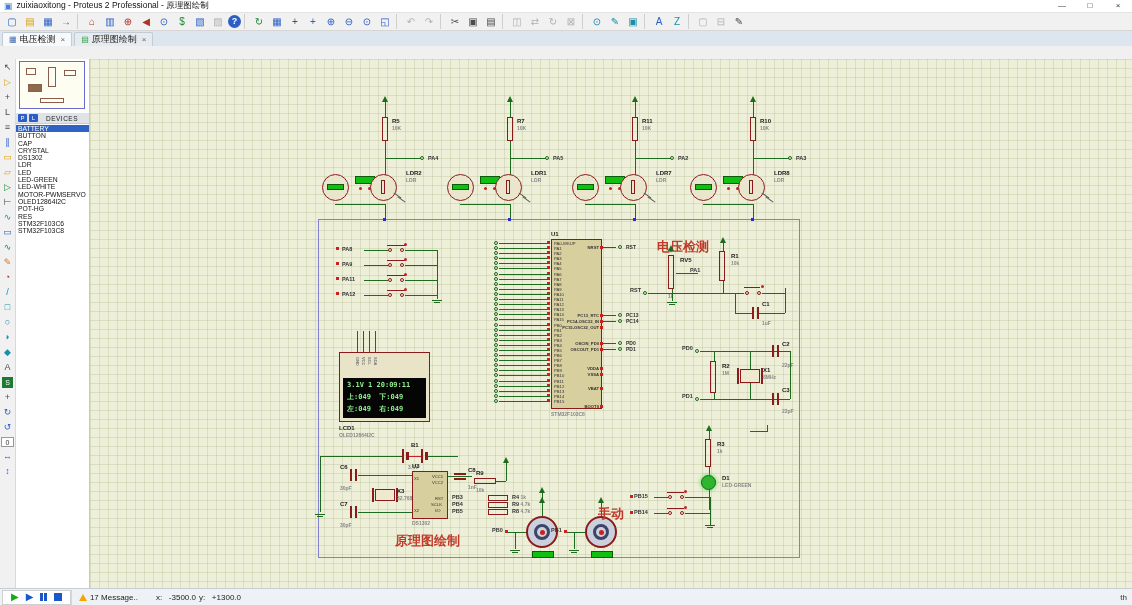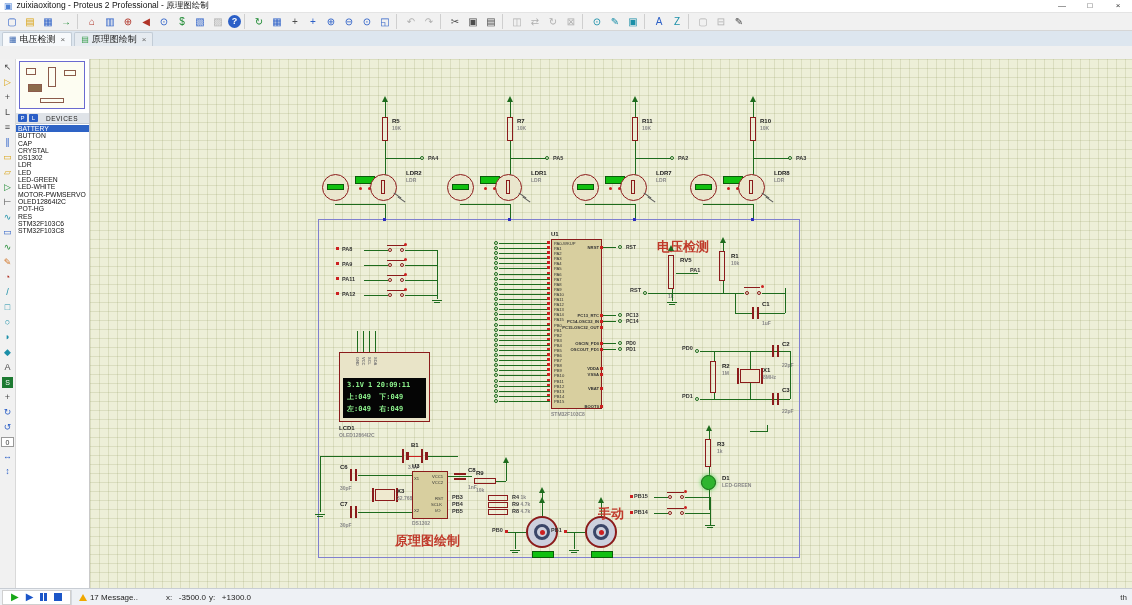--- a/index.html
+++ b/index.html
@@ -145,21 +145,21 @@
 .ledc{position:absolute;left:611px;top:416px;width:15px;height:15px;border-radius:50%;background:#2fb52f;border:1.5px solid #146914;box-shadow:0 0 4px #51d551}
 
 .statusbar{position:absolute;left:0;bottom:0;width:1132px;height:17px;background:#eef1f5;border-top:1px solid #c8cdd4;display:flex;align-items:center;font-size:8px;color:#222}
 .vcr{display:flex;align-items:center;gap:7px;padding:0 8px;background:#fff;height:15px;border:1px solid #d0d0d0;margin-left:2px}
 .play{color:#18a818;font-size:10px;line-height:12px}
 .step{color:#1c56c8;font-size:10px;line-height:12px}
 .pause{display:flex;gap:1.5px}.pause i{width:2.5px;height:8px;background:#1c56c8;display:block}
 .stopbtn{width:8px;height:8px;background:#1c56c8}
 .seg{display:flex;align-items:center;gap:3px;padding:0 7px;height:15px;border-left:1px solid #d4d8de;white-space:nowrap}
 .warn{width:0;height:0;border-left:4px solid transparent;border-right:4px solid transparent;border-bottom:7px solid #f0a800}
-.coordseg{margin-left:14px;border-left:none}
+.coordseg{margin-left:4px;border-left:none}
 .units{margin-left:auto;padding-right:5px;color:#333}
 </style>
 </head>
 <body>
 
 <div class="app">
 
   <div class="titlebar">
     <span class="appico">▣</span>
     <span class="title">zuixiaoxitong - Proteus 2 Professional - 原理图绘制</span>

